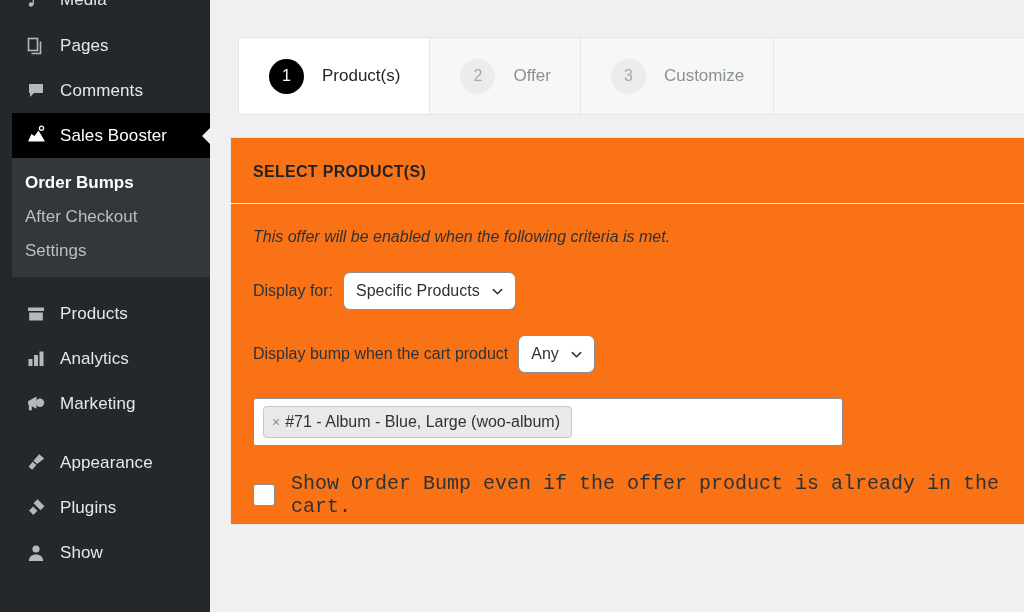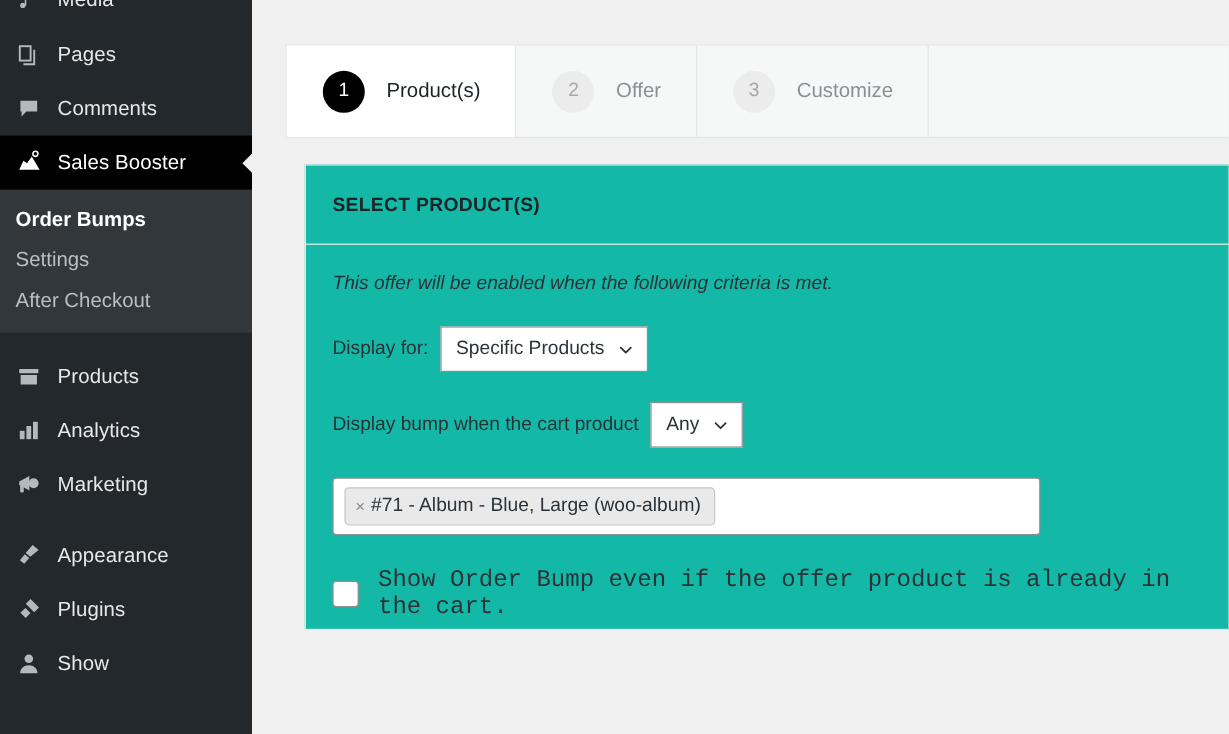--- a/index.html
+++ b/index.html
@@ -11,20 +11,21 @@
   }
   .screen { position: relative; width: 1024px; height: 612px; display: flex; }
 
   
   .sidebar {
     width: 210px; height: 612px;
     background: #23282d;
     flex: 0 0 210px;
     position: relative;
     overflow: hidden;
+    padding-left: 12px;
   }
   .menu-item {
     display: flex; align-items: center;
     height: 45px;
     padding-left: 13px;
     color: #e5e8ea;
     font-size: 17px;
     position: relative;
   }
   .menu-item .label { margin-left: 13px; letter-spacing: .1px; }
@@ -105,23 +106,23 @@
     font-size: 16px;
     flex: 0 0 35px;
   }
   .tab.active .num { background: #000; color: #fff; }
   .tab .tab-label { margin-left: 18px; white-space: nowrap; }
   .tab-filler { flex: 1 1 auto; }
 
   
   .card {
     position: absolute;
-    left: 44px; top: 137px; right: 0;
+    left: 20px; top: 137px; right: 0;
     height: 388px;
-    background: #14b8a6;
+    background: #f97316;
     border: 1px solid #e4e5e7;
     border-right: none;
   }
   .card-title {
     font-size: 16px;
     font-weight: bold;
     color: #1d2327;
     letter-spacing: .3px;
     padding: 25px 0 22px 22px;
     border-bottom: 1px solid #eeeeee;
@@ -139,21 +140,21 @@
     display: flex; align-items: center;
     margin-bottom: 25px;
     font-size: 16px;
     color: #2c3338;
   }
   .row .txt { white-space: nowrap; }
 
   .sel {
     display: inline-flex; align-items: center; justify-content: space-between;
     border: 1px solid #8c8f94;
-    border-radius: 0;
+    border-radius: 7px;
     background: #fff;
     color: #2c3338;
     font-size: 16px;
     height: 38px;
     padding: 0 11px 0 12px;
     margin: 0 10px;
     cursor: pointer;
   }
   .sel .sel-val { white-space: nowrap; }
   .sel .caret {
@@ -250,22 +251,22 @@
           <path d="M2 16.5h17L12.5 5.5 8.5 11 5.5 9 2 16.5z"></path>
           <circle cx="15.5" cy="3.2" r="2.1" fill="none" stroke="#fff" stroke-width="1.3"></circle>
         </svg>
       </span>
       <span class="label">Sales Booster</span>
       <span class="pointer"></span>
     </div>
 
     <div class="submenu">
       <span class="submenu-item current">Order Bumps</span>
+      <span class="submenu-item">After Checkout</span>
       <span class="submenu-item">Settings</span>
-      <span class="submenu-item">After Checkout</span>
     </div>
 
     <div class="menu-gap"></div>
 
 
     <div class="menu-item">
       <span class="menu-icon">
         <svg width="20" height="20" viewBox="0 0 20 20" fill="#b4b9be">
           <rect x="2" y="3.5" width="16" height="3.6" rx="0.6"></rect>
           <path d="M3.2 8.4h13.6v8.1H3.2V8.4zm3 3h7.6v1.5H6.2v-1.5z"></path>

